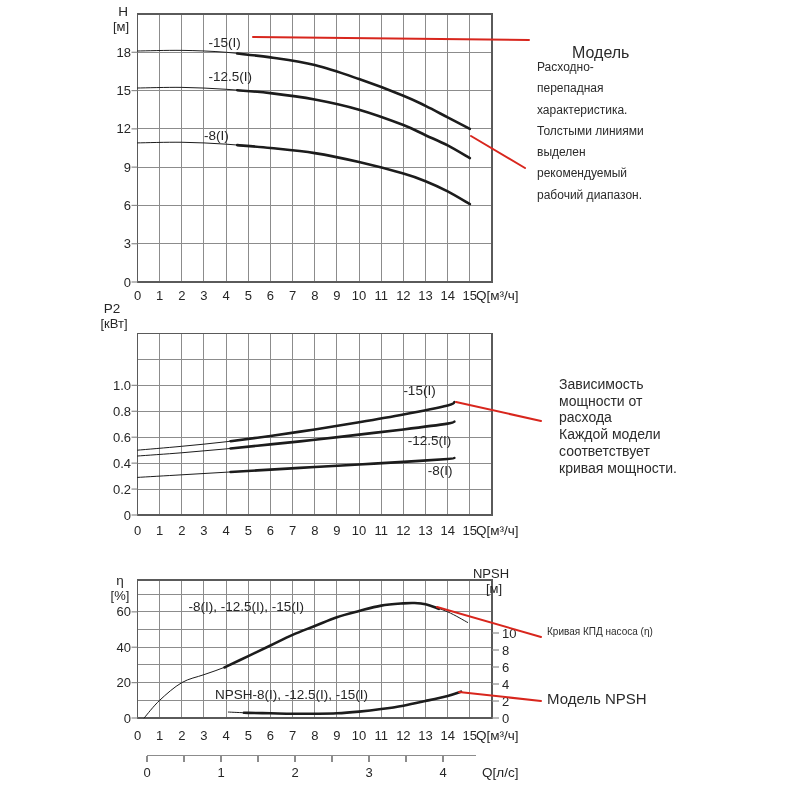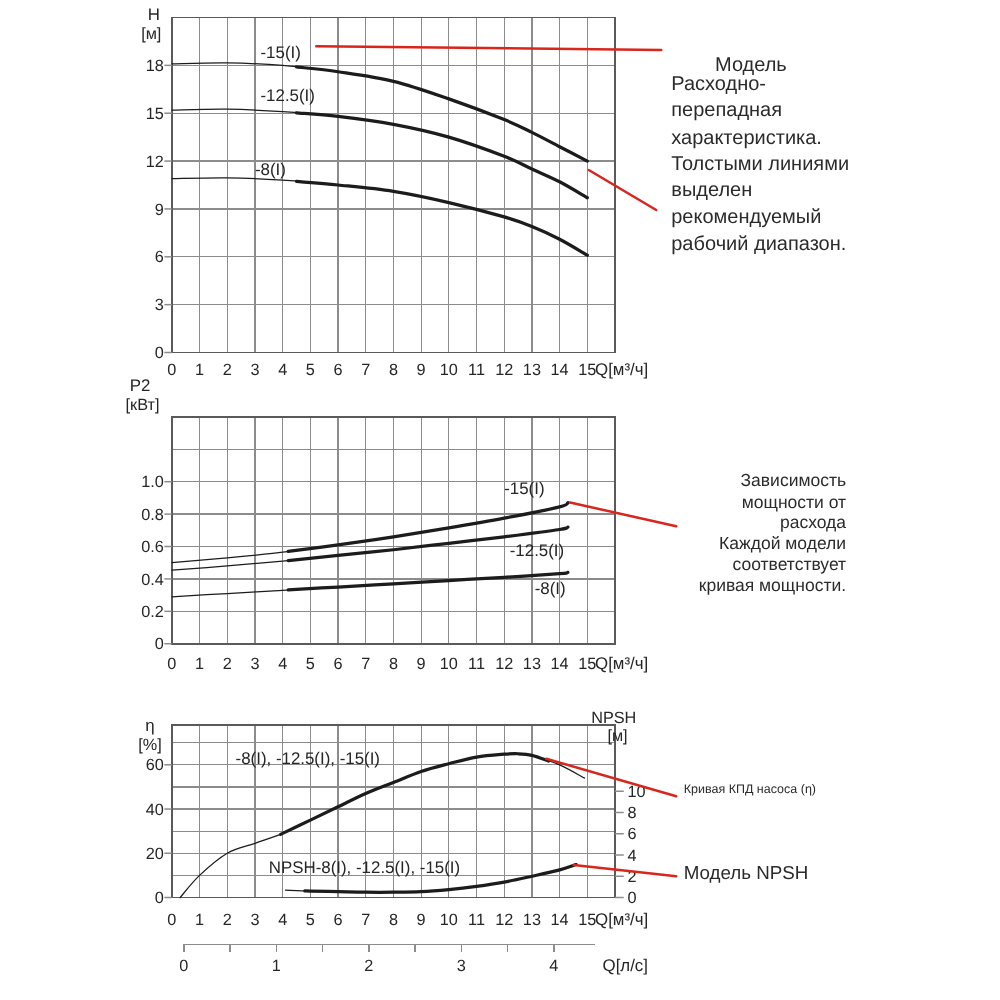--- a/index.html
+++ b/index.html
@@ -3,22 +3,22 @@
 <meta charset="utf-8">
 <style>
   html,body{margin:0;padding:0;background:#ffffff;}
   .stage{
     position:relative;width:800px;height:800px;background:#ffffff;overflow:hidden;
     font-family:"Liberation Sans","DejaVu Sans",sans-serif;
   }
   #fig{position:absolute;left:0;top:0;}
   .ann{position:absolute;color:#2b2b2b;}
   #ann-model{left:537px;top:44px;font-size:16px;margin-left:35px;}
-  #ann-head{left:537px;top:57px;font-size:16px;line-height:21.3px;white-space:pre-line;}
-  #ann-power{left:559px;top:376px;font-size:14px;line-height:16.7px;white-space:pre-line;text-align:right;}
+  #ann-head{left:537px;top:57px;font-size:12px;line-height:21.3px;white-space:pre-line;}
+  #ann-power{left:559px;top:376px;font-size:14px;line-height:16.7px;white-space:pre-line;}
   #ann-eff{left:547px;top:626px;font-size:10px;}
   #ann-npsh{left:547px;top:690px;font-size:15px;}
 </style>
 </head>
 <body>
 
 <div class="stage">
   <svg id="fig" width="800" height="800" viewBox="0 0 800 800">
       <line x1="159.65625" y1="14" x2="159.65625" y2="282" stroke="#8c8c8c" stroke-width="1" shape-rendering="crispEdges"></line>
       <line x1="181.8125" y1="14" x2="181.8125" y2="282" stroke="#8c8c8c" stroke-width="1" shape-rendering="crispEdges"></line>

